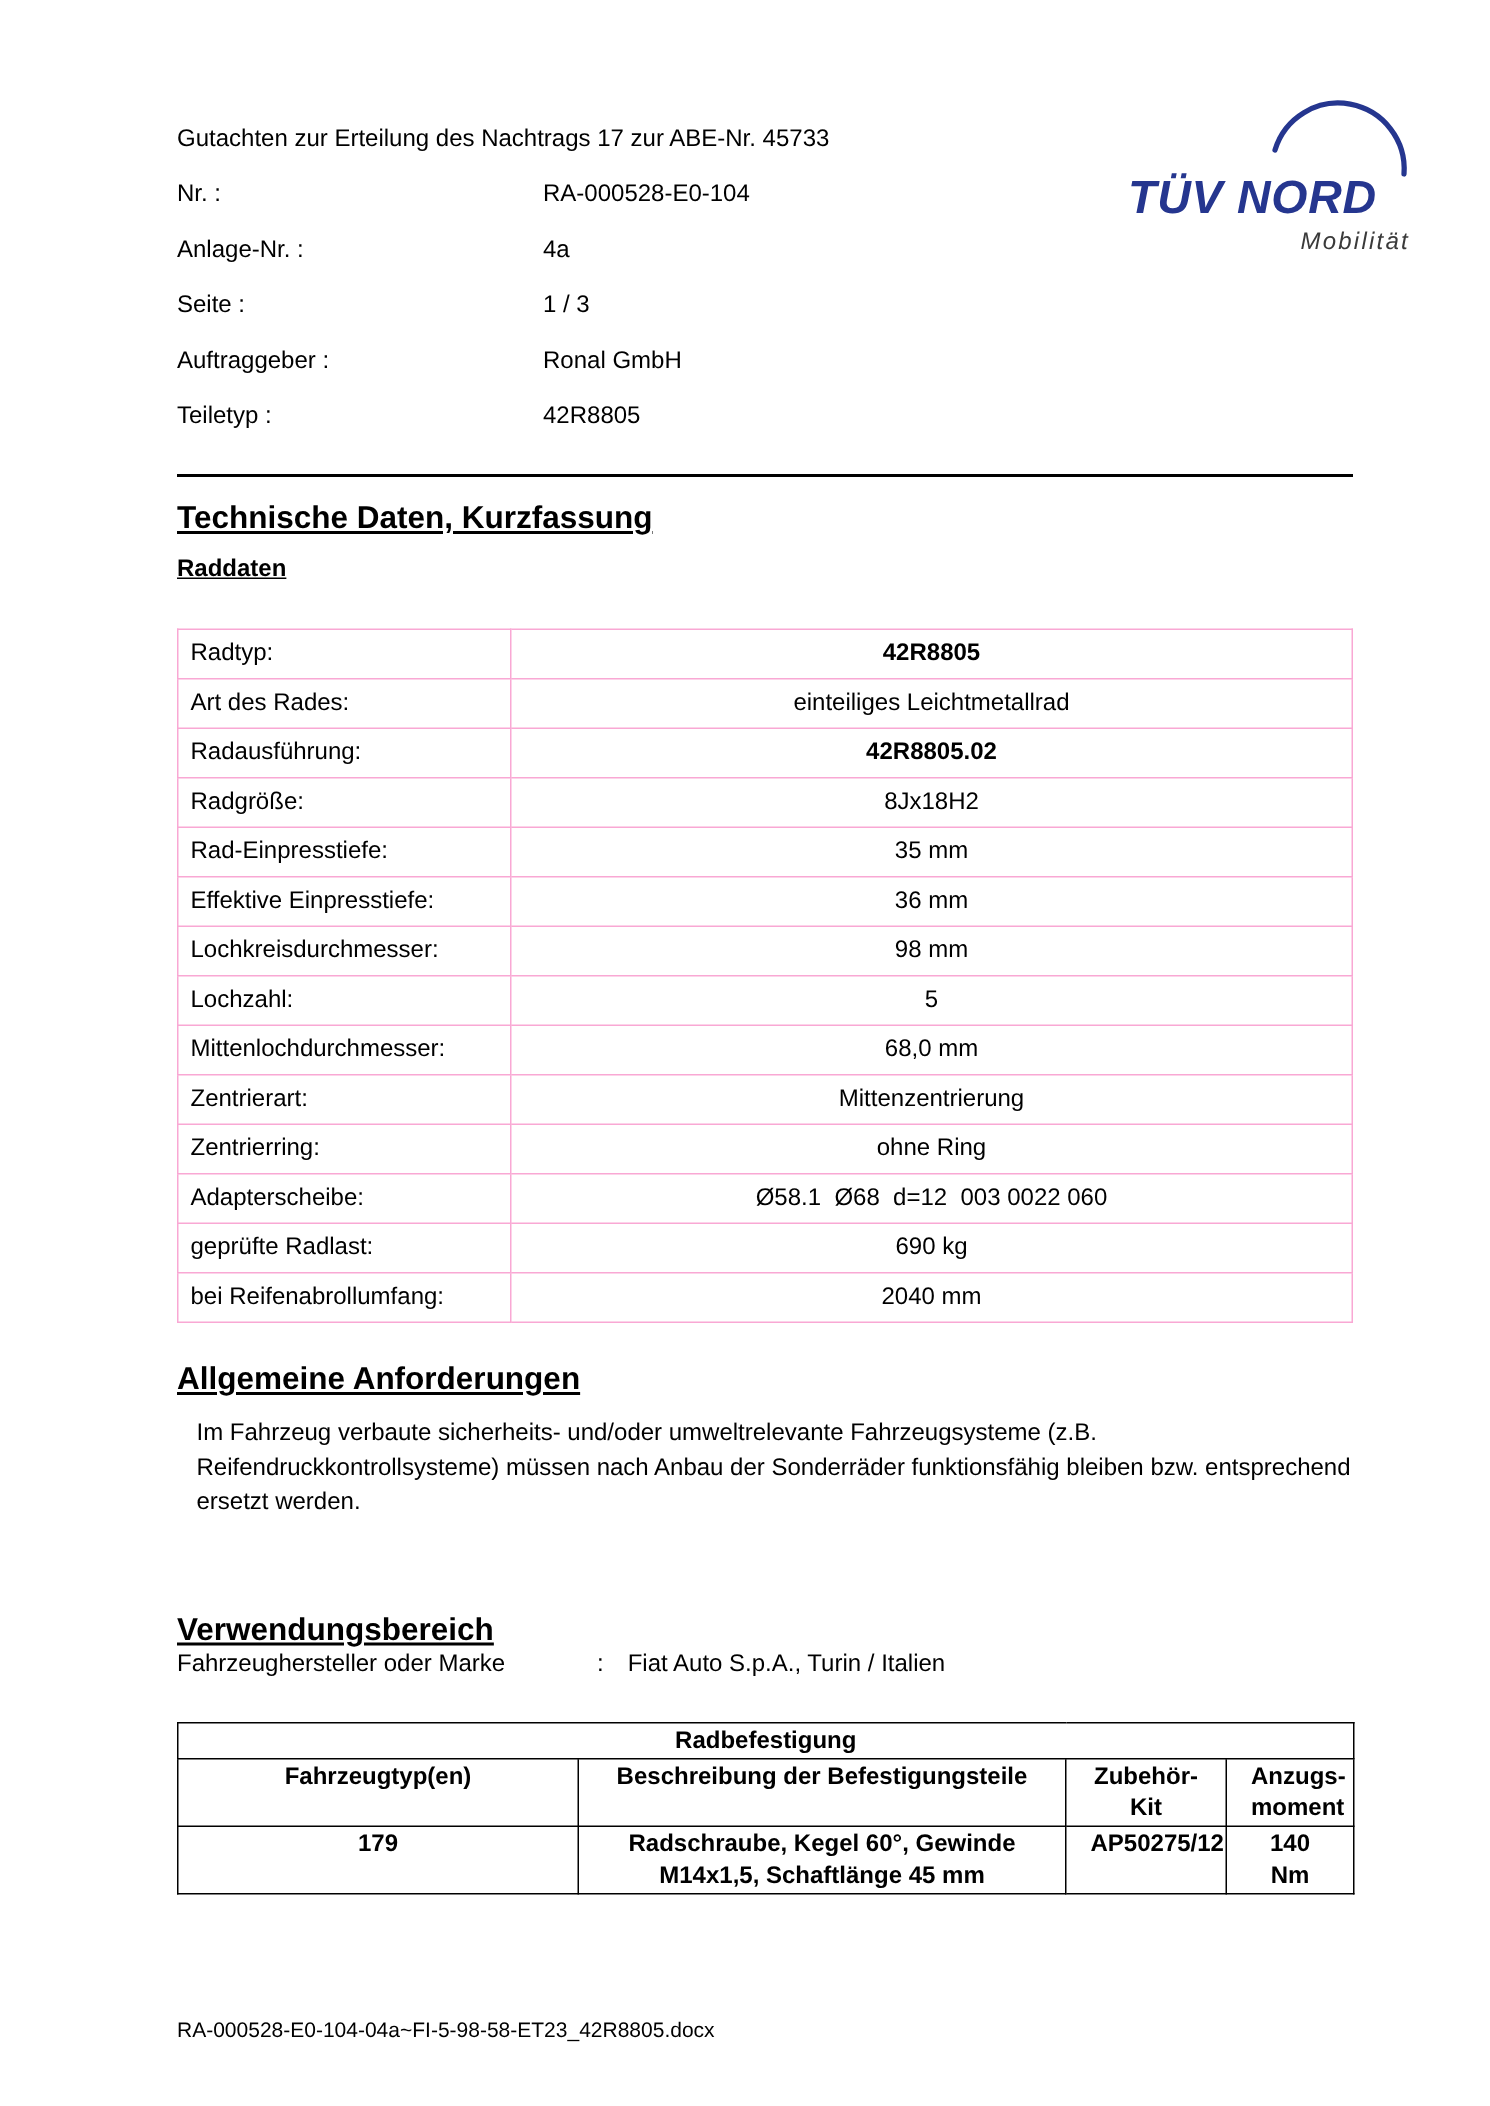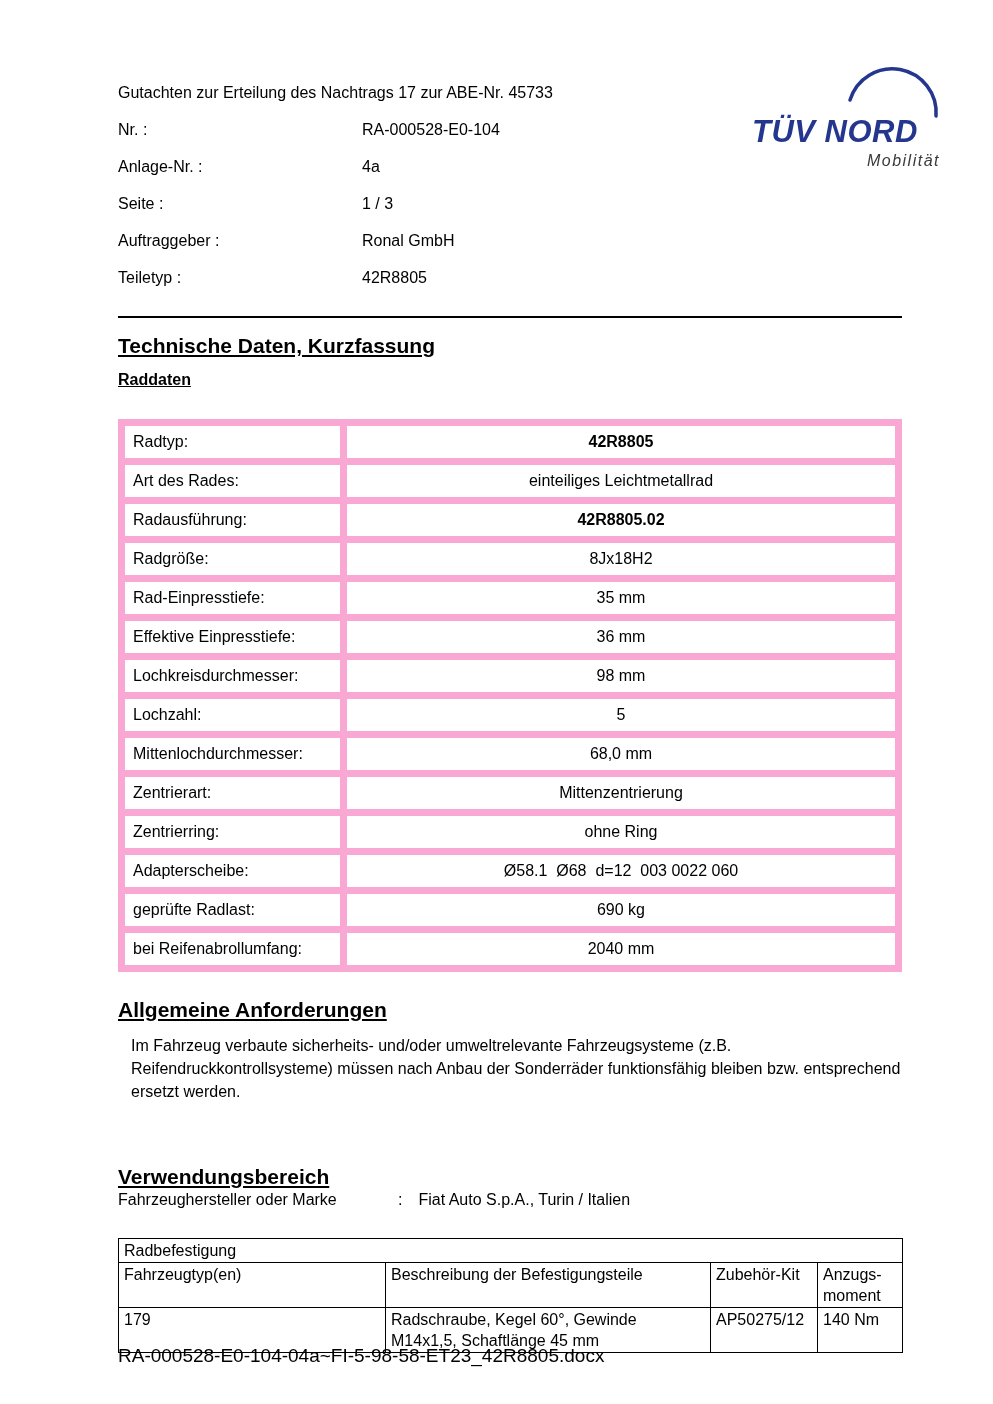--- a/index.html
+++ b/index.html
@@ -13,40 +13,40 @@
   .doc-header { display:grid; grid-template-columns:228px 1fr; line-height:21px;gap:16px; }
   .doc-header .full { grid-column:1 / span 2; }
 
   .rule { border:none; border-top:2px solid #000; margin-top:28px; }
 
   .heading { font-weight:bold; text-decoration:underline; margin-top:16px; font-size:21px; }
   .subheading { font-weight:bold; text-decoration:underline; margin-top:13px; font-size:16px; }
 
   
   .rad-table { border-collapse:collapse; width:784px; margin-top:30px; table-layout:fixed; }
-  .rad-table td { border:7px solid #f9a8d4; padding:6px 8px; line-height:20px; }
+  .rad-table td { border:1px solid #f9a8d4; padding:6px 8px; line-height:20px; }
   .rad-table td.lbl { width:222px; text-align:left; }
   .rad-table td.val { text-align:center; white-space:pre-wrap; }
   .rad-table tr.bold-val td.val { font-weight:bold; }
 
   .para { margin-top:12px; line-height:23px; width:784px;margin-left:13px; }
 
   .hersteller { line-height:21px; }
   .hersteller .h-label { display:inline-block; width:280px; }
   .hersteller .h-colon { display:inline-block; margin-right:16px; }
 
   .gap-verwendung { margin-top:62px; }
   .gap-allgemein { margin-top:26px; }
 
   
   .fix-table { border-collapse:collapse; width:784px; margin-top:28px; table-layout:fixed; }
-  .fix-table td { border:1px solid #000; padding:1px 5px; text-align:left; vertical-align:top; line-height:21px; }
+  .fix-table td { border:1px solid #000; padding:1px 16px; text-align:center; vertical-align:top; line-height:21px;font-weight:bold; }
 
   .logo { position:absolute; left:752px; top:50px; width:192px; height:122px; }
-  .footer { position:absolute; left:118px; top:1345px; font-size:19px; }
+  .footer { position:absolute; left:118px; top:1345px; font-size:14px; }
 </style>
 </head>
 <body>
 
 <div class="page">
 
   <div class="logo">
     <svg width="192" height="122" viewBox="0 0 192 122">
       <path d="M 98 50 A 44 44 0 0 1 184 66" fill="none" stroke-width="3.5" stroke-linecap="round" stroke="#25368f"></path>
       <text x="0" y="92" font-size="31" font-weight="bold" font-style="italic" letter-spacing="0.5" fill="#25368f">TÜV NORD</text>

